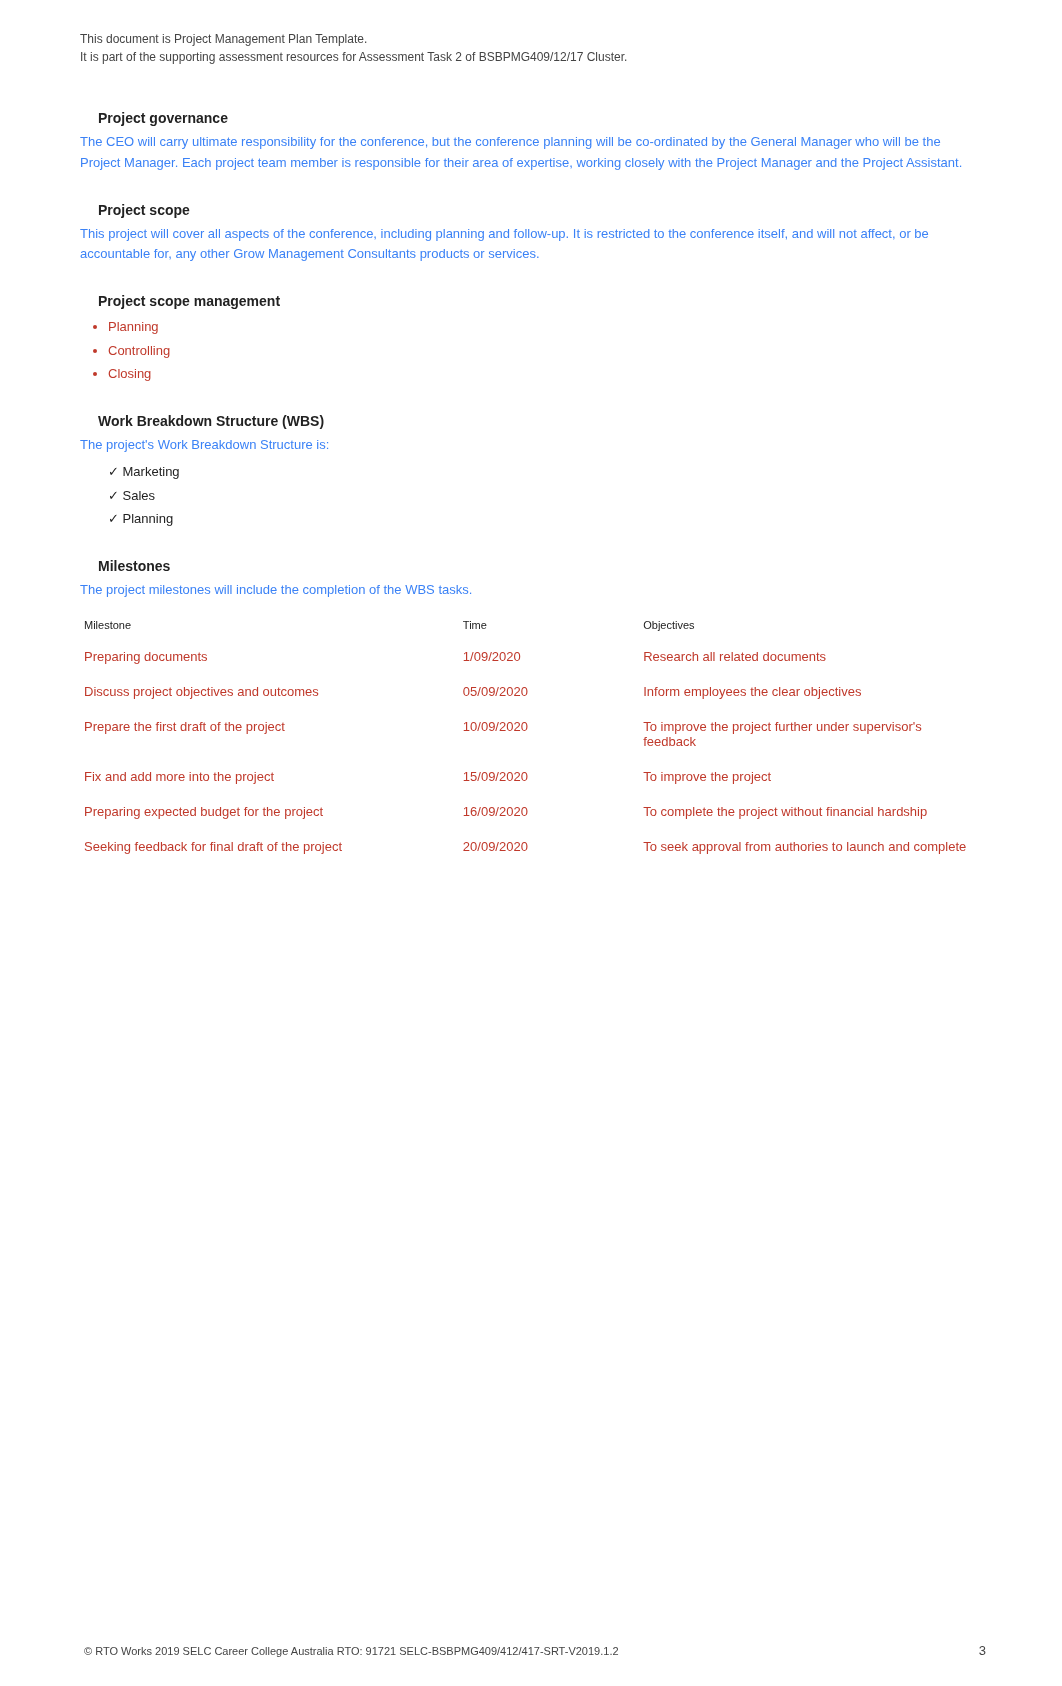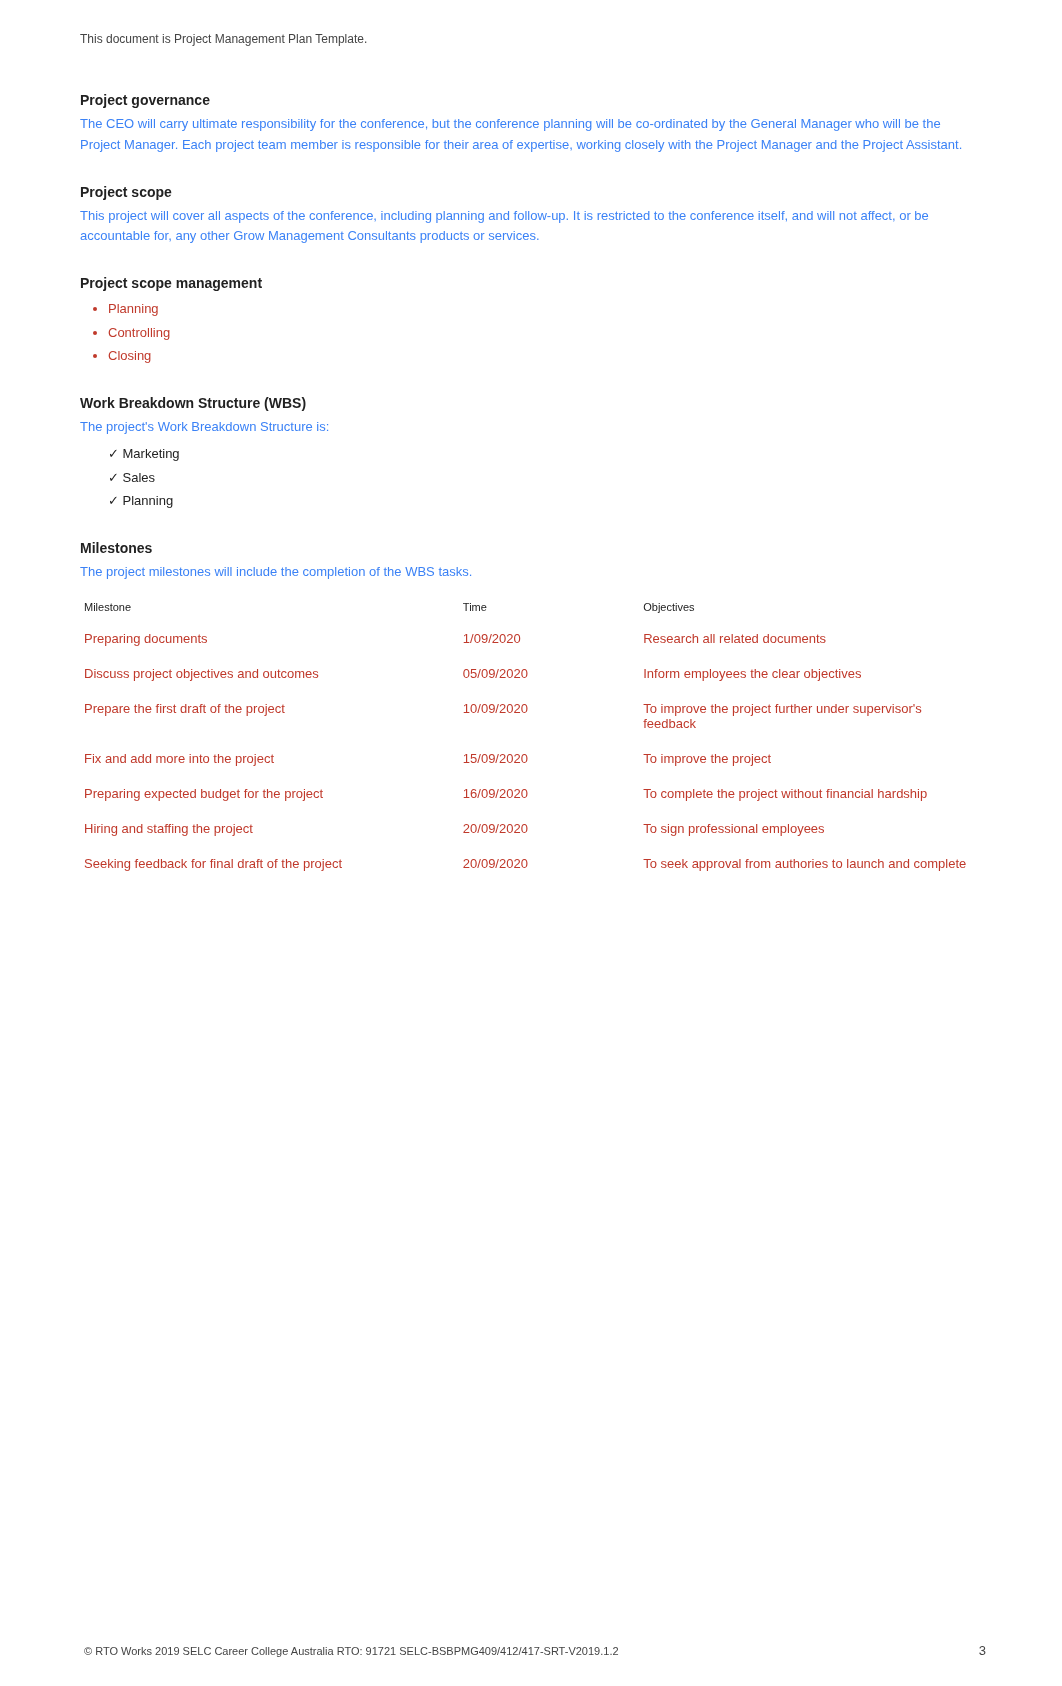--- a/index.html
+++ b/index.html
@@ -18,20 +18,21 @@
       margin-bottom: 44px;
       line-height: 1.5;
     }
     .section {
       margin-bottom: 28px;
     }
     .section-title {
       font-weight: bold;
       font-size: 14px;
       margin-bottom: 6px;
+      margin-left: 18px;
     }
     .section-body {
       font-size: 13px;
       line-height: 1.6;
       color: #3b82f6;
     }
     .bullet-list {
       list-style: disc;
       padding-left: 28px;
       margin-top: 4px;
@@ -96,20 +97,21 @@
     .footer-right {
       font-size: 13px;
       color: #444;
     }
   </style>
 </head>
 <body>
 
 <div class="doc-header">
   <div>This document is Project Management Plan Template.</div>
+  <div>It is part of the supporting assessment resources for Assessment Task 2 of BSBPMG409/12/17 Cluster.</div>
 </div>
 
 <div class="section">
   <div class="section-title">Project governance</div>
   <div class="section-body">The CEO will carry ultimate responsibility for the conference, but the conference planning will be co-ordinated by the General Manager who will be the Project Manager. Each project team member is responsible for their area of expertise, working closely with the Project Manager and the Project Assistant.</div>
 </div>
 
 <div class="section">
   <div class="section-title">Project scope</div>
   <div class="section-body">This project will cover all aspects of the conference, including planning and follow-up. It is restricted to the conference itself, and will not affect, or be accountable for, any other Grow Management Consultants products or services.</div>
@@ -166,25 +168,20 @@
       <td class="col-milestone">Fix and add more into the project</td>
       <td class="col-time">15/09/2020</td>
       <td class="col-objectives">To improve the project</td>
     </tr>
         <tr>
       <td class="col-milestone">Preparing expected budget for the project</td>
       <td class="col-time">16/09/2020</td>
       <td class="col-objectives">To complete the project without financial hardship</td>
     </tr>
         <tr>
-      <td class="col-milestone">Hiring and staffing the project</td>
-      <td class="col-time">20/09/2020</td>
-      <td class="col-objectives">To sign professional employees</td>
-    </tr>
-        <tr>
       <td class="col-milestone">Seeking feedback for final draft of the project</td>
       <td class="col-time">20/09/2020</td>
       <td class="col-objectives">To seek approval from authories to launch and complete</td>
     </tr>
       </tbody>
   </table>
 </div>
 
 <div class="footer">
   <span>© RTO Works 2019    SELC Career College Australia RTO: 91721 SELC-BSBPMG409/412/417-SRT-V2019.1.2</span>

